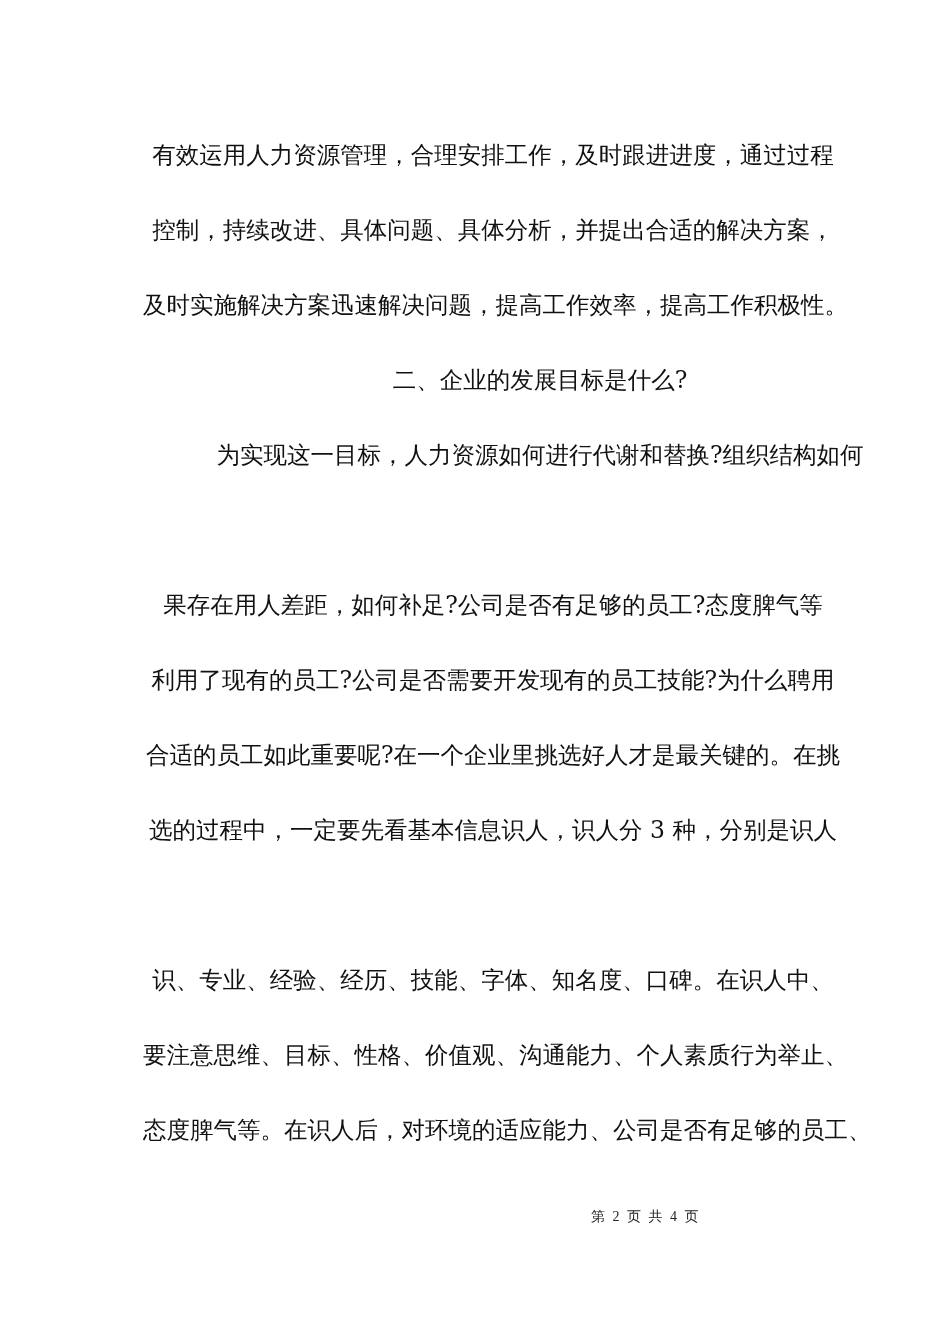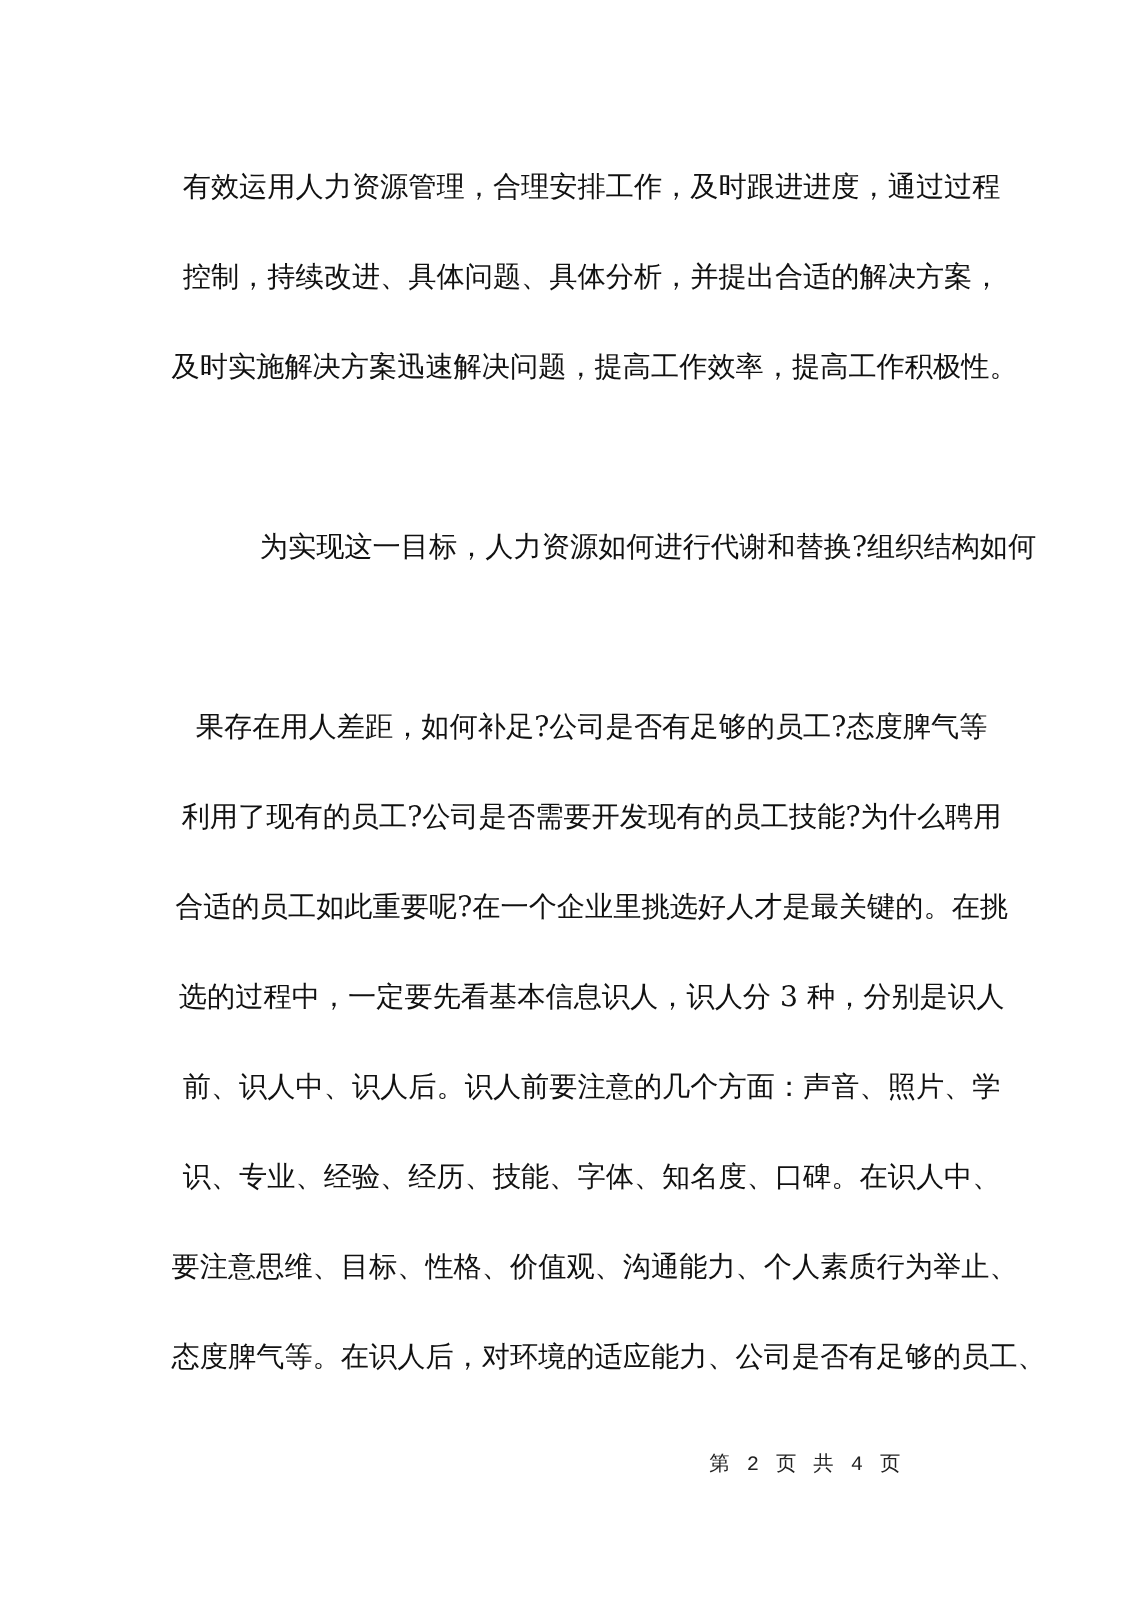--- a/index.html
+++ b/index.html
@@ -15,38 +15,38 @@
     font-size: 23.5px;
     color: #111;
     white-space: nowrap;
     letter-spacing: 0px;
   }
   .line.indent { left: 190px; }
   .footer {
     position: absolute;
     left: 591px;
     top: 1208px;
-    font-family: Liberation Mono, monospace;
-    font-size: 17px;
+    font-family: Liberation Serif, serif;
+    font-size: 14px;
     color: #222;
     white-space: nowrap;
     word-spacing: 4px;
   }
 </style>
 </head>
 <body>
 
 <div class="page">
   <div class="line" style="top:140px">有效运用人力资源管理，合理安排工作，及时跟进进度，通过过程</div>
   <div class="line" style="top:215px">控制，持续改进、具体问题、具体分析，并提出合适的解决方案，</div>
   <div class="line" style="top:290px">及时实施解决方案迅速解决问题，提高工作效率，提高工作积极性。</div>
+  <div class="line indent" style="top:365px">二、企业的发展目标是什么?</div>
   <div class="line indent" style="top:440px">为实现这一目标，人力资源如何进行代谢和替换?组织结构如何</div>
   <div class="line" style="top:590px">果存在用人差距，如何补足?公司是否有足够的员工?态度脾气等</div>
   <div class="line" style="top:665px">利用了现有的员工?公司是否需要开发现有的员工技能?为什么聘用</div>
   <div class="line" style="top:740px">合适的员工如此重要呢?在一个企业里挑选好人才是最关键的。在挑</div>
   <div class="line" style="top:815px">选的过程中，一定要先看基本信息识人，识人分 3 种，分别是识人</div>
-  <div class="line" style="top:890px">前、识人中、识人后。识人前要注意的几个方面：声音、照片、学</div>
   <div class="line" style="top:965px">识、专业、经验、经历、技能、字体、知名度、口碑。在识人中、</div>
   <div class="line" style="top:1040px">要注意思维、目标、性格、价值观、沟通能力、个人素质行为举止、</div>
   <div class="line" style="top:1115px">态度脾气等。在识人后，对环境的适应能力、公司是否有足够的员工、</div>
 
   <div class="footer">第 2 页 共 4 页</div>
 </div>
 
 </body></html>

